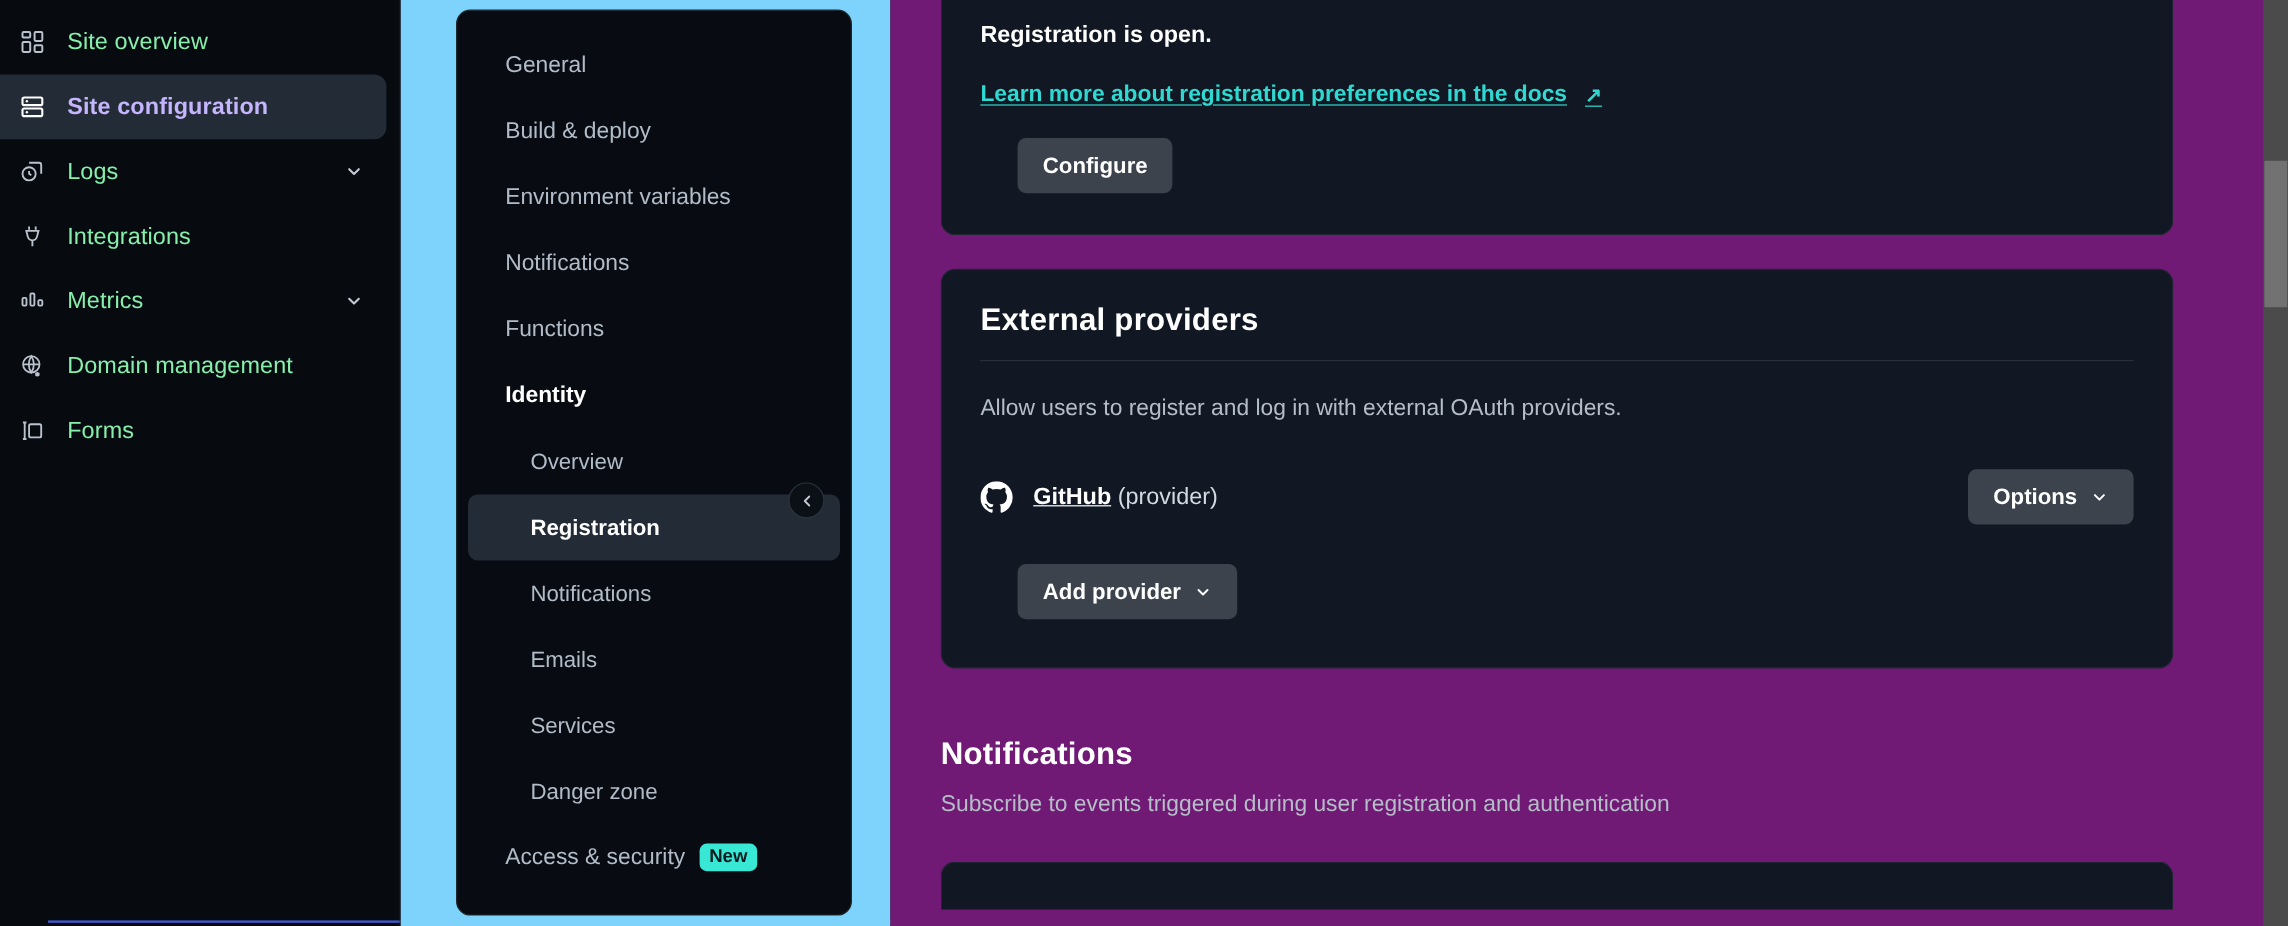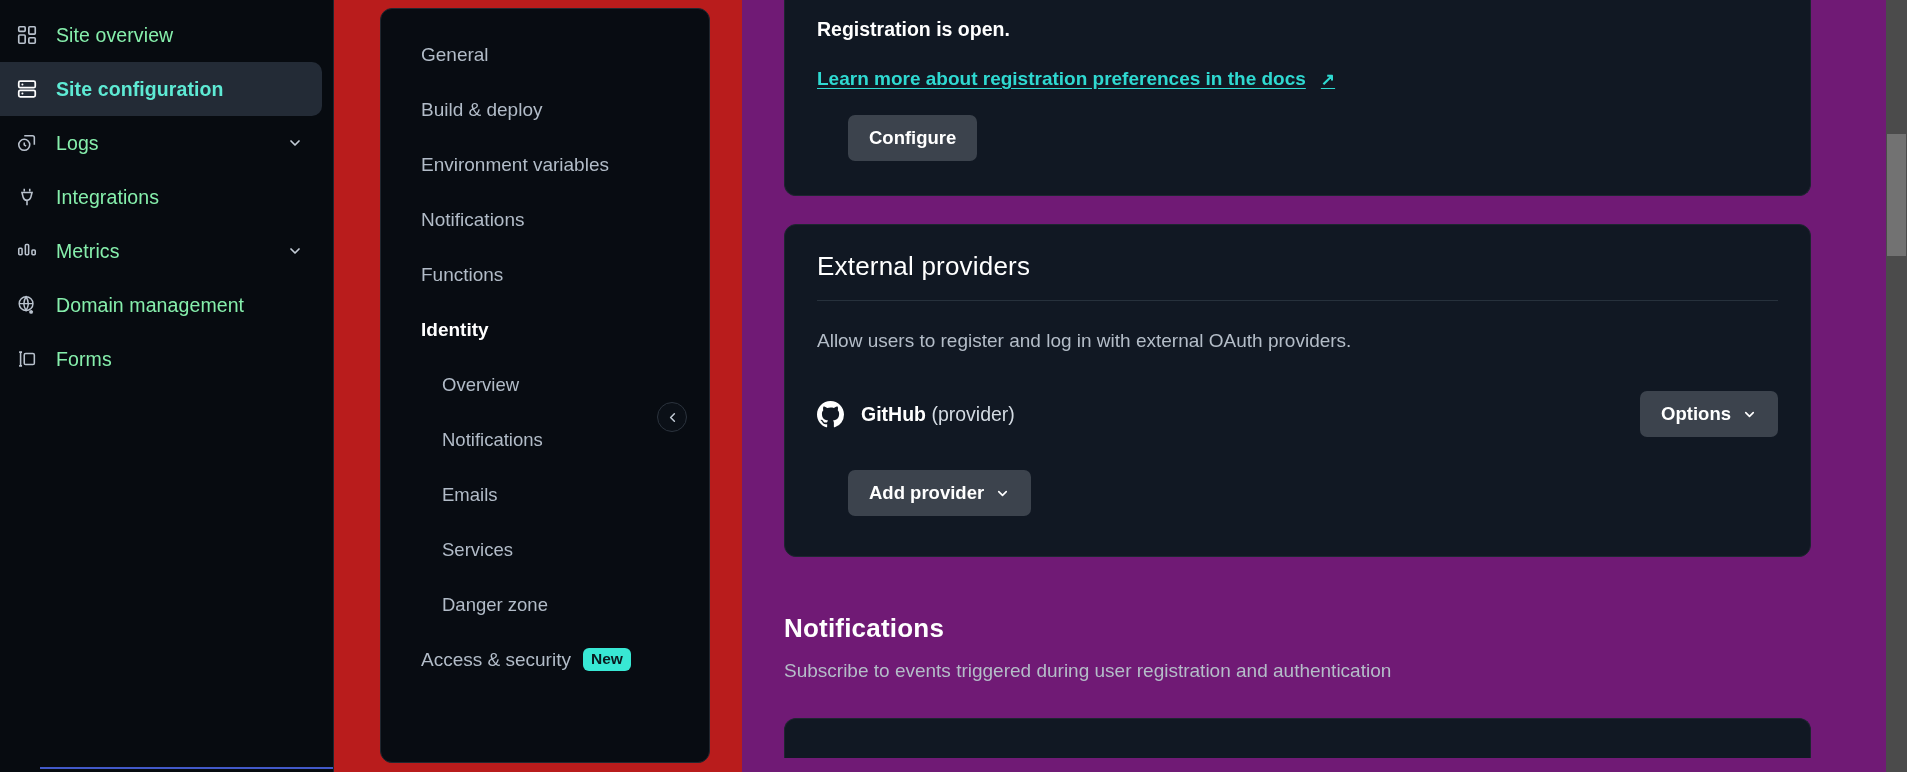--- a/index.html
+++ b/index.html
@@ -51,21 +51,21 @@
     margin-right: 16px;
     flex: 0 0 26px;
     display: flex;
     align-items: center;
     justify-content: center;
     color: #b9c2cd;
   }
   .nav-item .nav-label { flex: 1 1 auto; white-space: nowrap; letter-spacing: .1px; }
   .nav-item.active {
     background: #232b36;
-    color: #5eead4;
+    color: #c4b5fd;
     font-weight: bold;
   }
   .nav-item.active .nav-icon { color: #ffffff; }
   .nav-item .chev {
     width: 18px; height: 18px; flex: 0 0 18px;
     color: #c3ccd6;
     display: flex; align-items: center; justify-content: center;
   }
 
   .sidebar-bottom-line {
@@ -83,21 +83,21 @@
     width: 1px; height: 772px;
     background: #1e252e;
   }
 
   
   .secondary-col {
     position: relative;
     width: 408px;
     flex: 0 0 408px;
     height: 772px;
-    background: #b91c1c;
+    background: #7dd3fc;
     padding-left: 46px;
     padding-top: 8px;
   }
 
   .collapse-btn {
     position: absolute;
     left: 323px;
     top: 402px;
     width: 30px; height: 30px;
     border-radius: 50%;
@@ -215,21 +215,21 @@
     font-family: "Liberation Sans", sans-serif;
     margin-left: 31px;
   }
 
   .configure-wrap { margin-top: 25px; }
 
   .panel-providers { margin-top: 28px; padding: 26px 32px 40px 32px; }
 
   .panel-h2 {
     font-size: 26px;
-    font-weight: normal;
+    font-weight: bold;
     color: #ffffff;
     padding-bottom: 18px;
     letter-spacing: .2px;
   }
   .panel-rule {
     height: 1px;
     background: #27313c;
     margin-bottom: 29px;
   }
   .panel-desc {
@@ -238,21 +238,21 @@
     margin-bottom: 36px;
   }
 
   .provider-row {
     display: flex;
     align-items: center;
     min-height: 52px;
   }
   .provider-left { display: flex; align-items: center; gap: 17px; flex: 1 1 auto; }
   .provider-name { font-size: 19.5px; color: #ffffff; }
-  .provider-name b { font-weight: bold; }
+  .provider-name b { font-weight: bold; text-decoration: underline; }
   .provider-name span { color: #d3dae2; font-weight: normal; }
 
   .add-provider-wrap { margin-top: 30px; }
 
   .section-plain { margin-left: 30px; margin-top: 56px; }
   .section-title {
     font-size: 26px;
     font-weight: bold;
     color: #ffffff;
     letter-spacing: .2px;
@@ -418,20 +418,23 @@
         <span>Notifications</span>
       </div>
       <div class="sub-item">
         <span>Functions</span>
       </div>
       <div class="sub-item group-head">
         <span>Identity</span>
       </div>
       <div class="sub-item nested">
         <span>Overview</span>
+      </div>
+      <div class="sub-item nested active">
+        <span>Registration</span>
       </div>
       <div class="sub-item nested">
         <span>Notifications</span>
       </div>
       <div class="sub-item nested">
         <span>Emails</span>
       </div>
       <div class="sub-item nested">
         <span>Services</span>
       </div>

